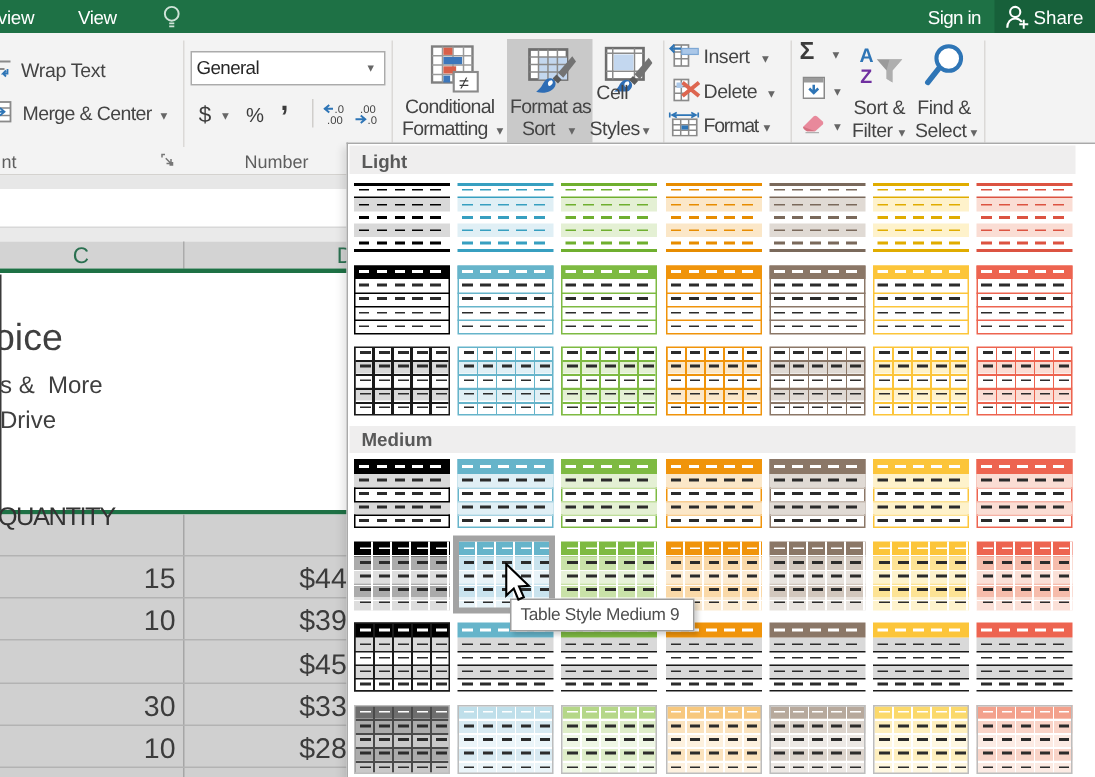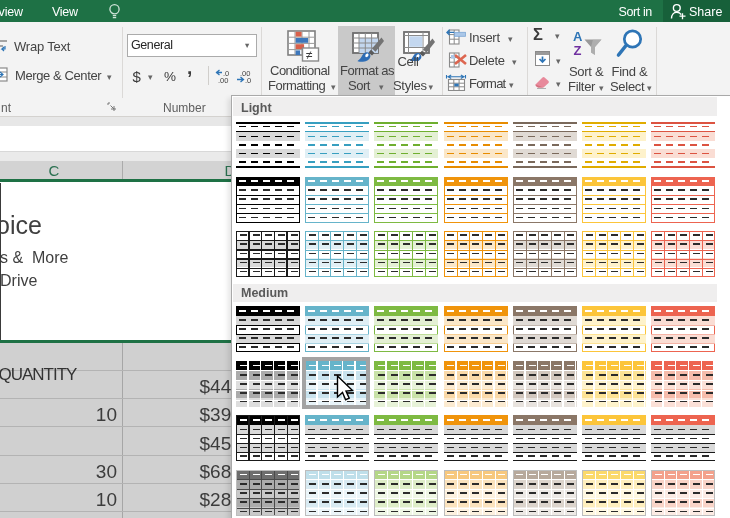--- a/index.html
+++ b/index.html
@@ -9,21 +9,21 @@
 <body>
 <div id="stage">
 <div style="position:absolute;left:0;top:0;width:730px;height:22px;background:#1E7145"></div>
     <div style="position:absolute;left:663px;top:0;width:67px;height:22px;background:#17603A"></div>
     <div class="t" style="left:-17px;top:5.8px;font-size:12.5px;color:#fff;letter-spacing:-0.2px">Review</div>
     <div class="t" style="left:52px;top:5.8px;font-size:12.5px;color:#fff;letter-spacing:-0.3px">View</div>
     <svg style="position:absolute;left:107px;top:2.5px" width="15" height="17" viewBox="0 0 15 17">
       <circle cx="7.5" cy="6.2" r="4.6" fill="none" stroke="#cfe3d8" stroke-width="1.3"></circle>
       <path d="M5.8 12.6 h3.4 M5.8 14.6 h3.4" stroke="#cfe3d8" stroke-width="1.2" fill="none"></path>
     </svg>
-    <div class="t" style="left:618.5px;top:5.5px;font-size:12.5px;color:#fff;letter-spacing:-0.4px">Sort in</div>
+    <div class="t" style="left:618.5px;top:5.5px;font-size:12.5px;color:#fff;letter-spacing:-0.4px">Sign in</div>
     <svg style="position:absolute;left:669.5px;top:3px" width="17" height="17" viewBox="0 0 17 17">
       <circle cx="6.8" cy="5" r="3.4" fill="none" stroke="#fff" stroke-width="1.4"></circle>
       <path d="M1.5 15.5 c0-4 2.4-6.2 5.3-6.2 c2 0 3.5 0.9 4.4 2.4" fill="none" stroke="#fff" stroke-width="1.4"></path>
       <path d="M9.5 13.2 h6 M12.5 10.2 v6" stroke="#fff" stroke-width="1.3"></path>
     </svg>
     <div class="t" style="left:689px;top:5.5px;font-size:12.5px;color:#fff;">Share</div>
     <div style="position:absolute;left:0;top:22px;width:730px;height:94px;background:#f3f3f3"></div>
     <div style="position:absolute;left:0;top:116px;width:730px;height:1px;background:#d4d2cf"></div>
     <div style="position:absolute;left:122px;top:27px;width:1px;height:71px;background:#dbd9d7"></div>
     <div style="position:absolute;left:261px;top:27px;width:1px;height:71px;background:#dbd9d7"></div>
@@ -173,27 +173,28 @@
     <div class="t" style="left:0px;top:272.5px;font-size:16px;color:#3f3f3f;">Drive</div>
     <div style="position:absolute;left:0;top:340px;width:232px;height:3px;background:#1E7145"></div>
     <div style="position:absolute;left:0;top:343px;width:232px;height:175px;background:#d0d0d0"></div>
     <div style="position:absolute;left:121.5px;top:343px;width:1px;height:175px;background:#a6a6a6"></div>
     <div style="position:absolute;left:0;top:369.8px;width:232px;height:1px;background:#b3b3b3"></div>
     <div style="position:absolute;left:0;top:398.1px;width:232px;height:1px;background:#b3b3b3"></div>
     <div style="position:absolute;left:0;top:426.4px;width:232px;height:1px;background:#b3b3b3"></div>
     <div style="position:absolute;left:0;top:454.7px;width:232px;height:1px;background:#b3b3b3"></div>
     <div style="position:absolute;left:0;top:483.0px;width:232px;height:1px;background:#b3b3b3"></div>
     <div style="position:absolute;left:0;top:511.3px;width:232px;height:1px;background:#b3b3b3"></div>
-    <div class="t" style="left:-1.5px;top:366px;font-size:17px;color:#333;letter-spacing:-1px">QUANTITY</div>
+    <div class="t" style="left:-1.5px;top:336px;font-size:17px;color:#333;letter-spacing:-1px">QUANTITY</div>
+    <div class="t" style="left:37px;top:376.9px;width:80px;font-size:19px;color:#3c3c3c;text-align:right">15</div>
     <div class="t" style="left:199.5px;top:376.9px;font-size:19px;color:#3c3c3c;">$44</div>
     <div class="t" style="left:37px;top:405.2px;width:80px;font-size:19px;color:#3c3c3c;text-align:right">10</div>
     <div class="t" style="left:199.5px;top:405.2px;font-size:19px;color:#3c3c3c;">$39</div>
     <div class="t" style="left:199.5px;top:433.5px;font-size:19px;color:#3c3c3c;">$45</div>
     <div class="t" style="left:37px;top:461.79999999999995px;width:80px;font-size:19px;color:#3c3c3c;text-align:right">30</div>
-    <div class="t" style="left:199.5px;top:461.79999999999995px;font-size:19px;color:#3c3c3c;">$68</div>
+    <div class="t" style="left:199.5px;top:461.79999999999995px;font-size:19px;color:#3c3c3c;">$33</div>
     <div class="t" style="left:37px;top:490.09999999999997px;width:80px;font-size:19px;color:#3c3c3c;text-align:right">10</div>
     <div class="t" style="left:199.5px;top:490.09999999999997px;font-size:19px;color:#3c3c3c;">$28</div>
 <div style="position:absolute;left:230.5px;top:94.5px;width:499.5px;height:423.5px;background:#fff;border-left:1px solid #a9a9a9;border-top:1px solid #a9a9a9;box-shadow:-3px 3px 5px rgba(0,0,0,0.10)"></div>
     <div style="position:absolute;left:232.5px;top:97px;width:484px;height:18.5px;background:#efeeee"></div>
     <div class="t" style="left:241px;top:101.5px;font-size:12.5px;color:#595959;font-weight:bold">Light</div>
     <div style="position:absolute;left:232.5px;top:283.5px;width:484px;height:18px;background:#efeeee"></div>
     <div class="t" style="left:241px;top:287px;font-size:12.5px;color:#595959;font-weight:bold">Medium</div>
     <div style="position:absolute;left:236px;top:122px;width:64px;height:46px;background:#fff">
       <div style="position:absolute;left:0;top:0;width:64px;height:1.5px;background:#000000"></div>
       <div style="position:absolute;left:0;top:9px;width:64px;height:1.4px;background:#000000"></div>
@@ -791,15 +792,18 @@
       <div style="position:absolute;left:0;top:27.9px;width:64px;height:9.3px;background:#F9D4C8"></div>
       <div style="position:absolute;left:0;top:0;width:64px;height:9.3px;background:#F3A18C"></div>
       <div style="position:absolute;left:0;top:0;width:64px;height:46px;box-sizing:border-box;border:1px solid #bdbdbd;background:repeating-linear-gradient(180deg,transparent 0px,transparent 8.4px,#FFFFFF 8.4px,#FFFFFF 9.4px),repeating-linear-gradient(90deg,transparent 0px,transparent 11.7px,#FFFFFF 11.7px,#FFFFFF 12.7px)"></div>
       <div style="position:absolute;left:0.5px;top:3.6px;width:63px;height:1.6px;background:repeating-linear-gradient(90deg,transparent 0px,transparent 3.0px,#fff 3.0px,#fff 10.0px,transparent 10.0px,transparent 12.7px)"></div>
       <div style="position:absolute;left:0.5px;top:12.9px;width:63px;height:1.6px;background:repeating-linear-gradient(90deg,transparent 0px,transparent 3.0px,#2b2b2b 3.0px,#2b2b2b 10.0px,transparent 10.0px,transparent 12.7px)"></div>
       <div style="position:absolute;left:0.5px;top:22.1px;width:63px;height:1.6px;background:repeating-linear-gradient(90deg,transparent 0px,transparent 3.0px,#2b2b2b 3.0px,#2b2b2b 10.0px,transparent 10.0px,transparent 12.7px)"></div>
       <div style="position:absolute;left:0.5px;top:31.3px;width:63px;height:1.6px;background:repeating-linear-gradient(90deg,transparent 0px,transparent 3.0px,#2b2b2b 3.0px,#2b2b2b 10.0px,transparent 10.0px,transparent 12.7px)"></div>
       <div style="position:absolute;left:0.5px;top:40.5px;width:63px;height:1.6px;background:repeating-linear-gradient(90deg,transparent 0px,transparent 3.0px,#2b2b2b 3.0px,#2b2b2b 10.0px,transparent 10.0px,transparent 12.7px)"></div>
     </div>
     <div style="position:absolute;left:301.5px;top:357px;width:68.5px;height:51.5px;box-sizing:border-box;border:4px solid #a3a3a3"></div>
+    <div style="position:absolute;left:340px;top:399px;width:123px;height:22px;background:#fff;border:1px solid #9e9e9e;box-sizing:border-box;z-index:30;box-shadow:2px 2px 3px rgba(0,0,0,0.18)">
+      <div class="t" style="left:6px;top:5px;font-size:11.5px;letter-spacing:-0.2px;color:#4d4d4d">Table Style Medium 9</div>
+    </div>
     <svg style="position:absolute;left:335px;top:374.5px;z-index:40" width="19" height="29" viewBox="0 0 19 29">
       <path d="M2.5 1 L2.5 22 L7.5 17.4 L10.6 24.7 L14.2 23.1 L11 16 L17.5 15.5 Z" fill="#fff" stroke="#000" stroke-width="1.4"></path>
     </svg>
 </div>
 </body></html>

